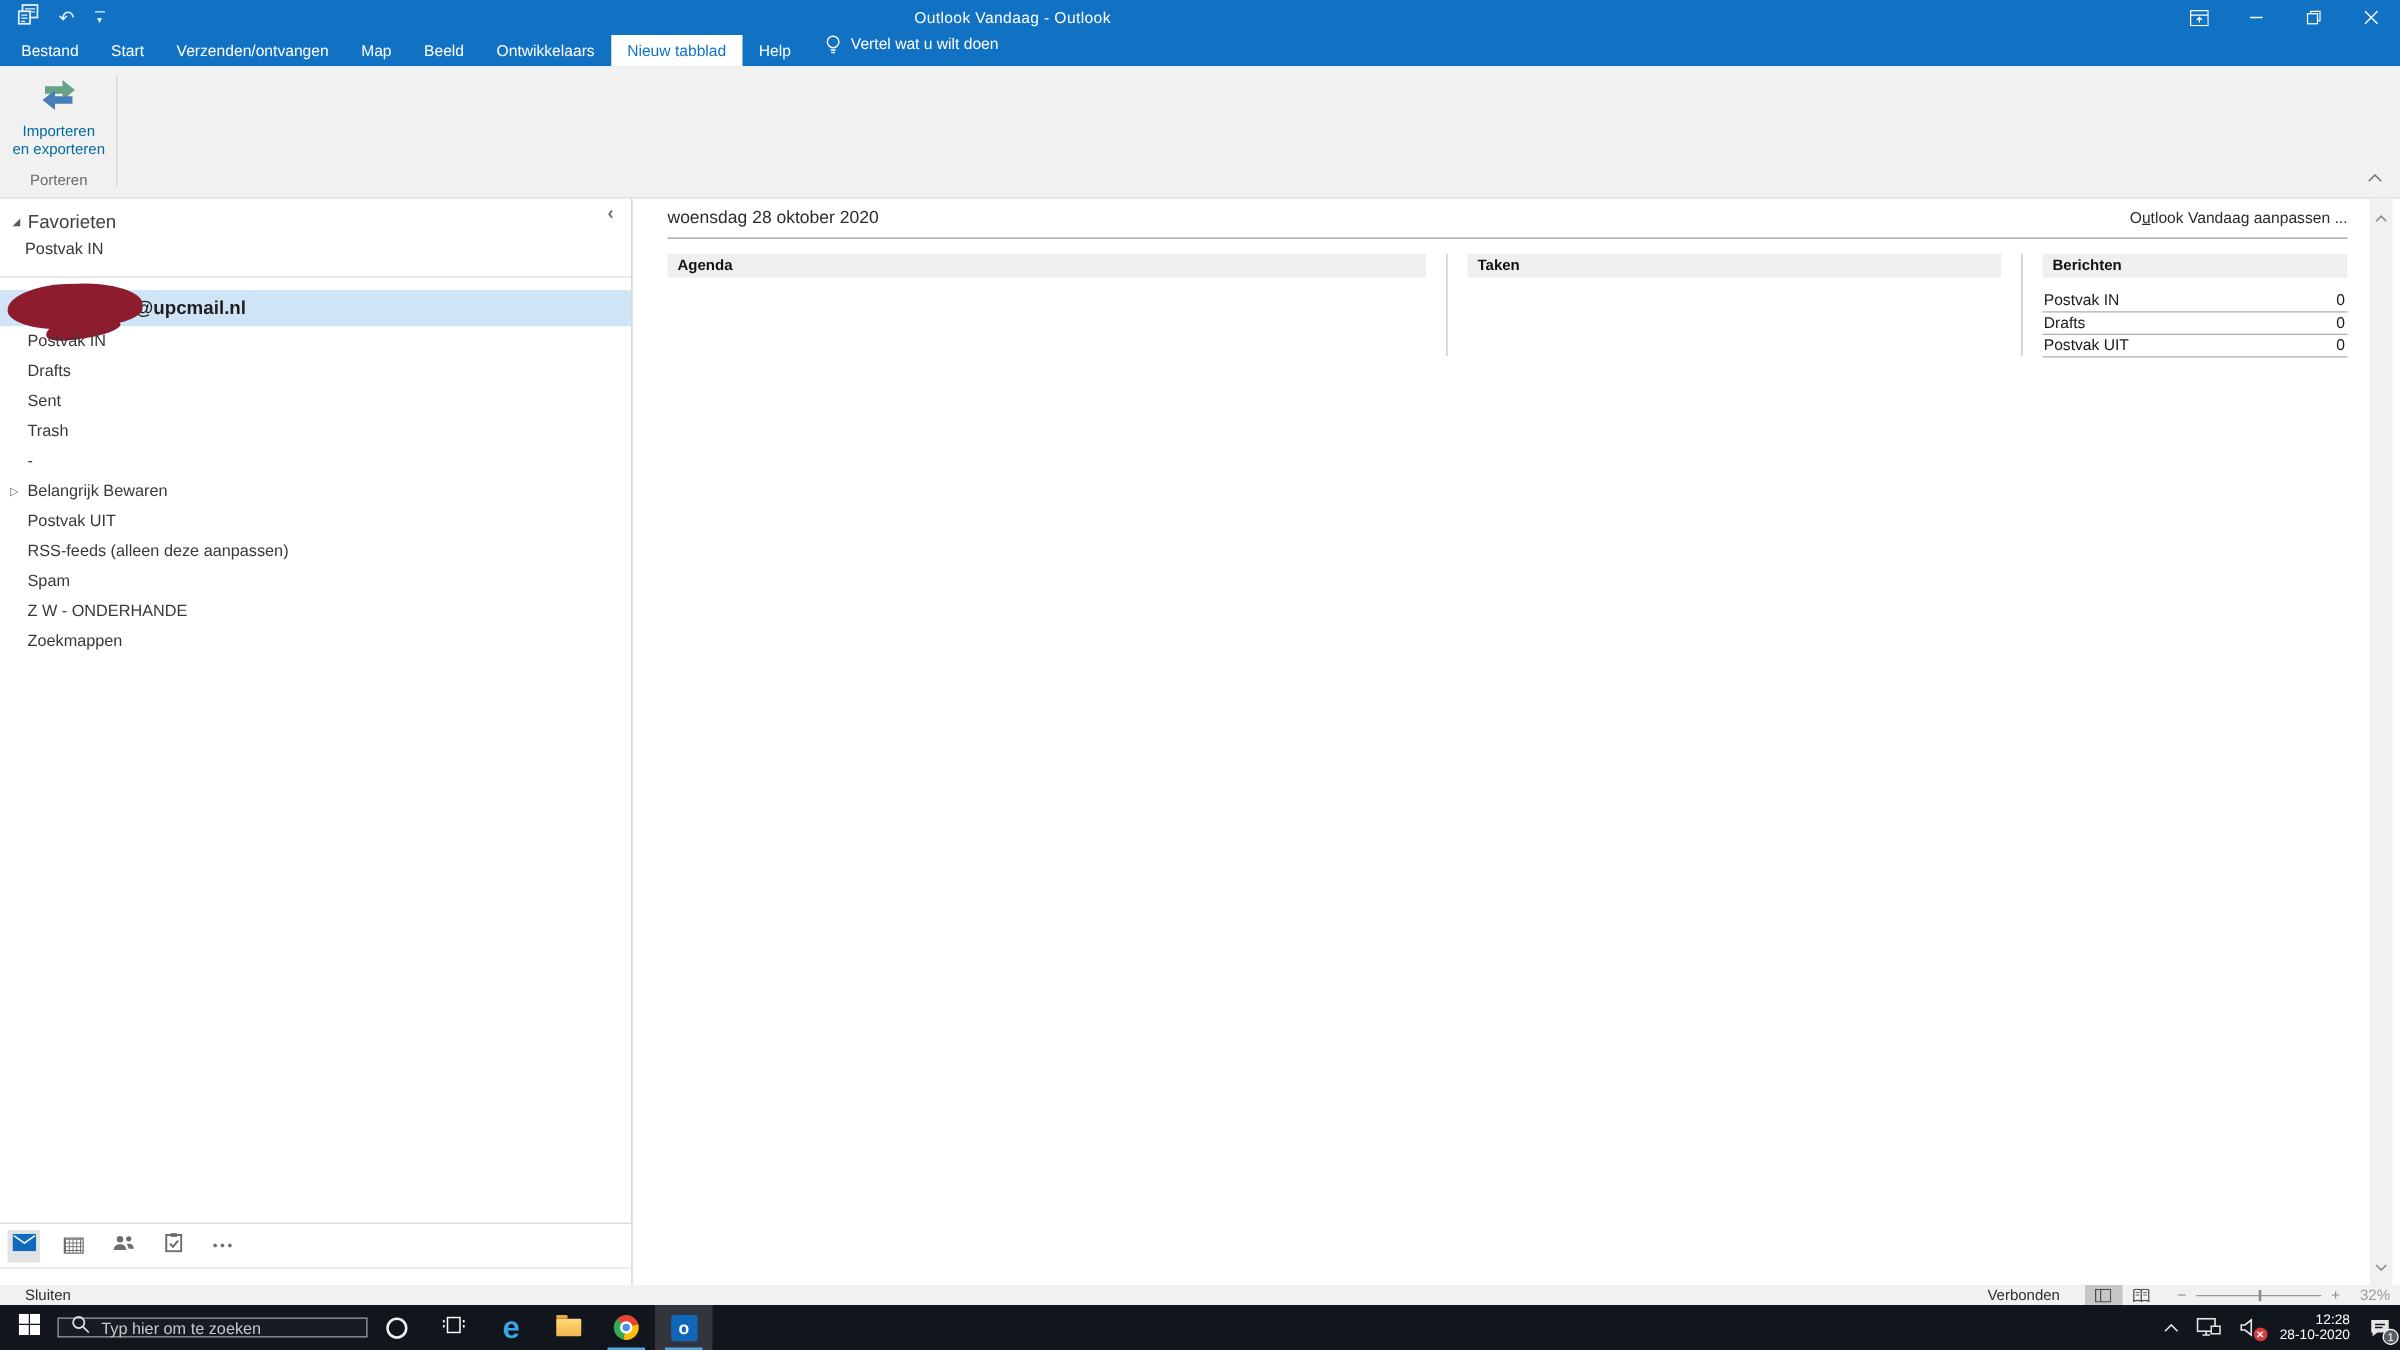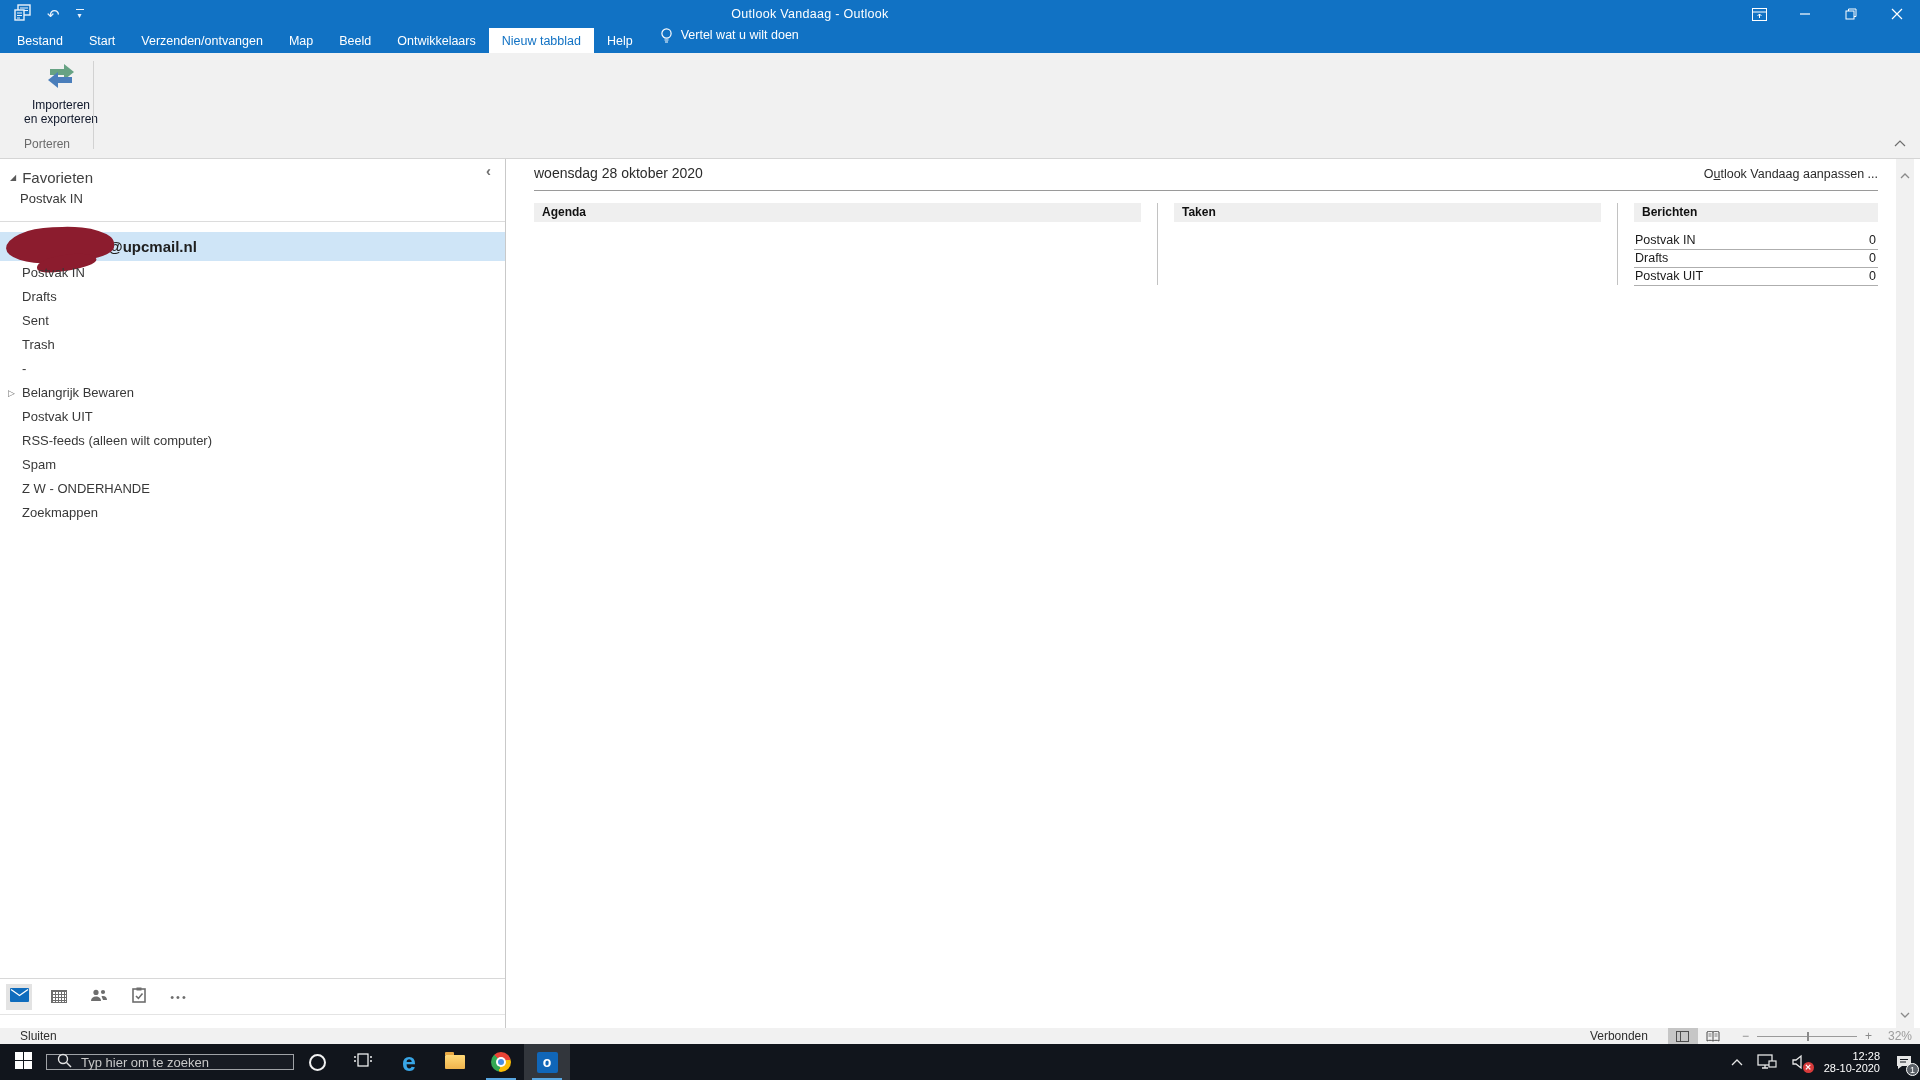--- a/index.html
+++ b/index.html
@@ -27,21 +27,21 @@
 
   
   .menubar{position:absolute;top:28px;left:0;right:0;height:25px;background:var(--titlebar-blue);display:flex;align-items:stretch;padding-left:4px;}
   .menubar .tabs{display:flex;align-items:stretch;}
   .menubar .tab{display:flex;align-items:center;padding:0 13px;color:#fff;font-size:12.5px;white-space:nowrap;}
   .menubar .tab.active{background:#fff;color:var(--active-tab-text);}
   .tellme{display:flex;align-items:flex-start;gap:8px;color:#fff;font-size:12.5px;padding:0 14px;}
 
   
   .ribbon{position:absolute;top:53px;left:0;right:0;height:106px;background:var(--ribbon-bg);border-bottom:1px solid #d5d5d5;}
-  .rib-btn{position:absolute;left:20px;top:5px;width:82px;height:76px;display:flex;flex-direction:column;align-items:center;font-size:12px;color:#0f172a;}
+  .rib-btn{position:absolute;left:6px;top:5px;width:82px;height:76px;display:flex;flex-direction:column;align-items:center;font-size:12px;color:#0369a1;}
   .rib-btn .iconbox{height:40px;display:flex;align-items:center;justify-content:center;}
   .rib-btn .lbl{line-height:14px;text-align:center;}
   .rib-group-label{position:absolute;left:6px;top:84px;width:82px;text-align:center;font-size:12px;color:#6a6a6a;}
   .rib-divider{position:absolute;left:93px;top:8px;height:88px;width:1px;background:#d2d2d2;}
   .ribbon-collapse{position:absolute;right:14px;bottom:7px;color:#6e6e6e;}
 
   
   .app-body{position:absolute;top:159px;left:0;right:0;bottom:52px;background:#fff;}
 
   
@@ -221,21 +221,21 @@
       <span class="suffix">@upcmail.nl</span>
     </div>
     <div class="folder-list">
         <div class="tree-row"><span>Postvak IN</span></div>
         <div class="tree-row"><span>Drafts</span></div>
         <div class="tree-row"><span>Sent</span></div>
         <div class="tree-row"><span>Trash</span></div>
         <div class="tree-row"><span>-</span></div>
         <div class="tree-row"><span class="chev">▷</span><span>Belangrijk Bewaren</span></div>
         <div class="tree-row"><span>Postvak UIT</span></div>
-        <div class="tree-row"><span>RSS-feeds (alleen wilt computer)</span></div>
+        <div class="tree-row"><span>RSS-feeds (alleen deze aanpassen)</span></div>
         <div class="tree-row"><span>Spam</span></div>
         <div class="tree-row"><span>Z W - ONDERHANDE</span></div>
         <div class="tree-row"><span>Zoekmappen</span></div>
       </div>
     <div class="nav-bar">
       <div class="nav-icons">
         <div class="nav-item sel">
           <span>
             <svg width="19" height="14" viewBox="0 0 19 14">
                 <rect width="19" height="14" rx="1" fill="#0f6cbd"></rect>

